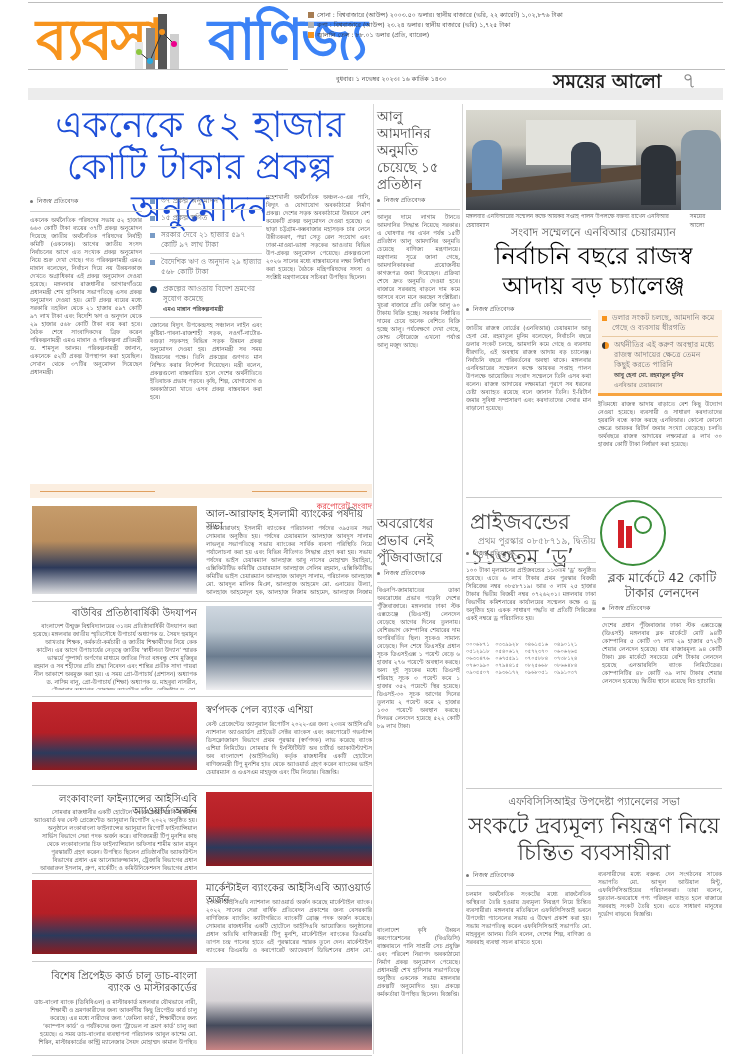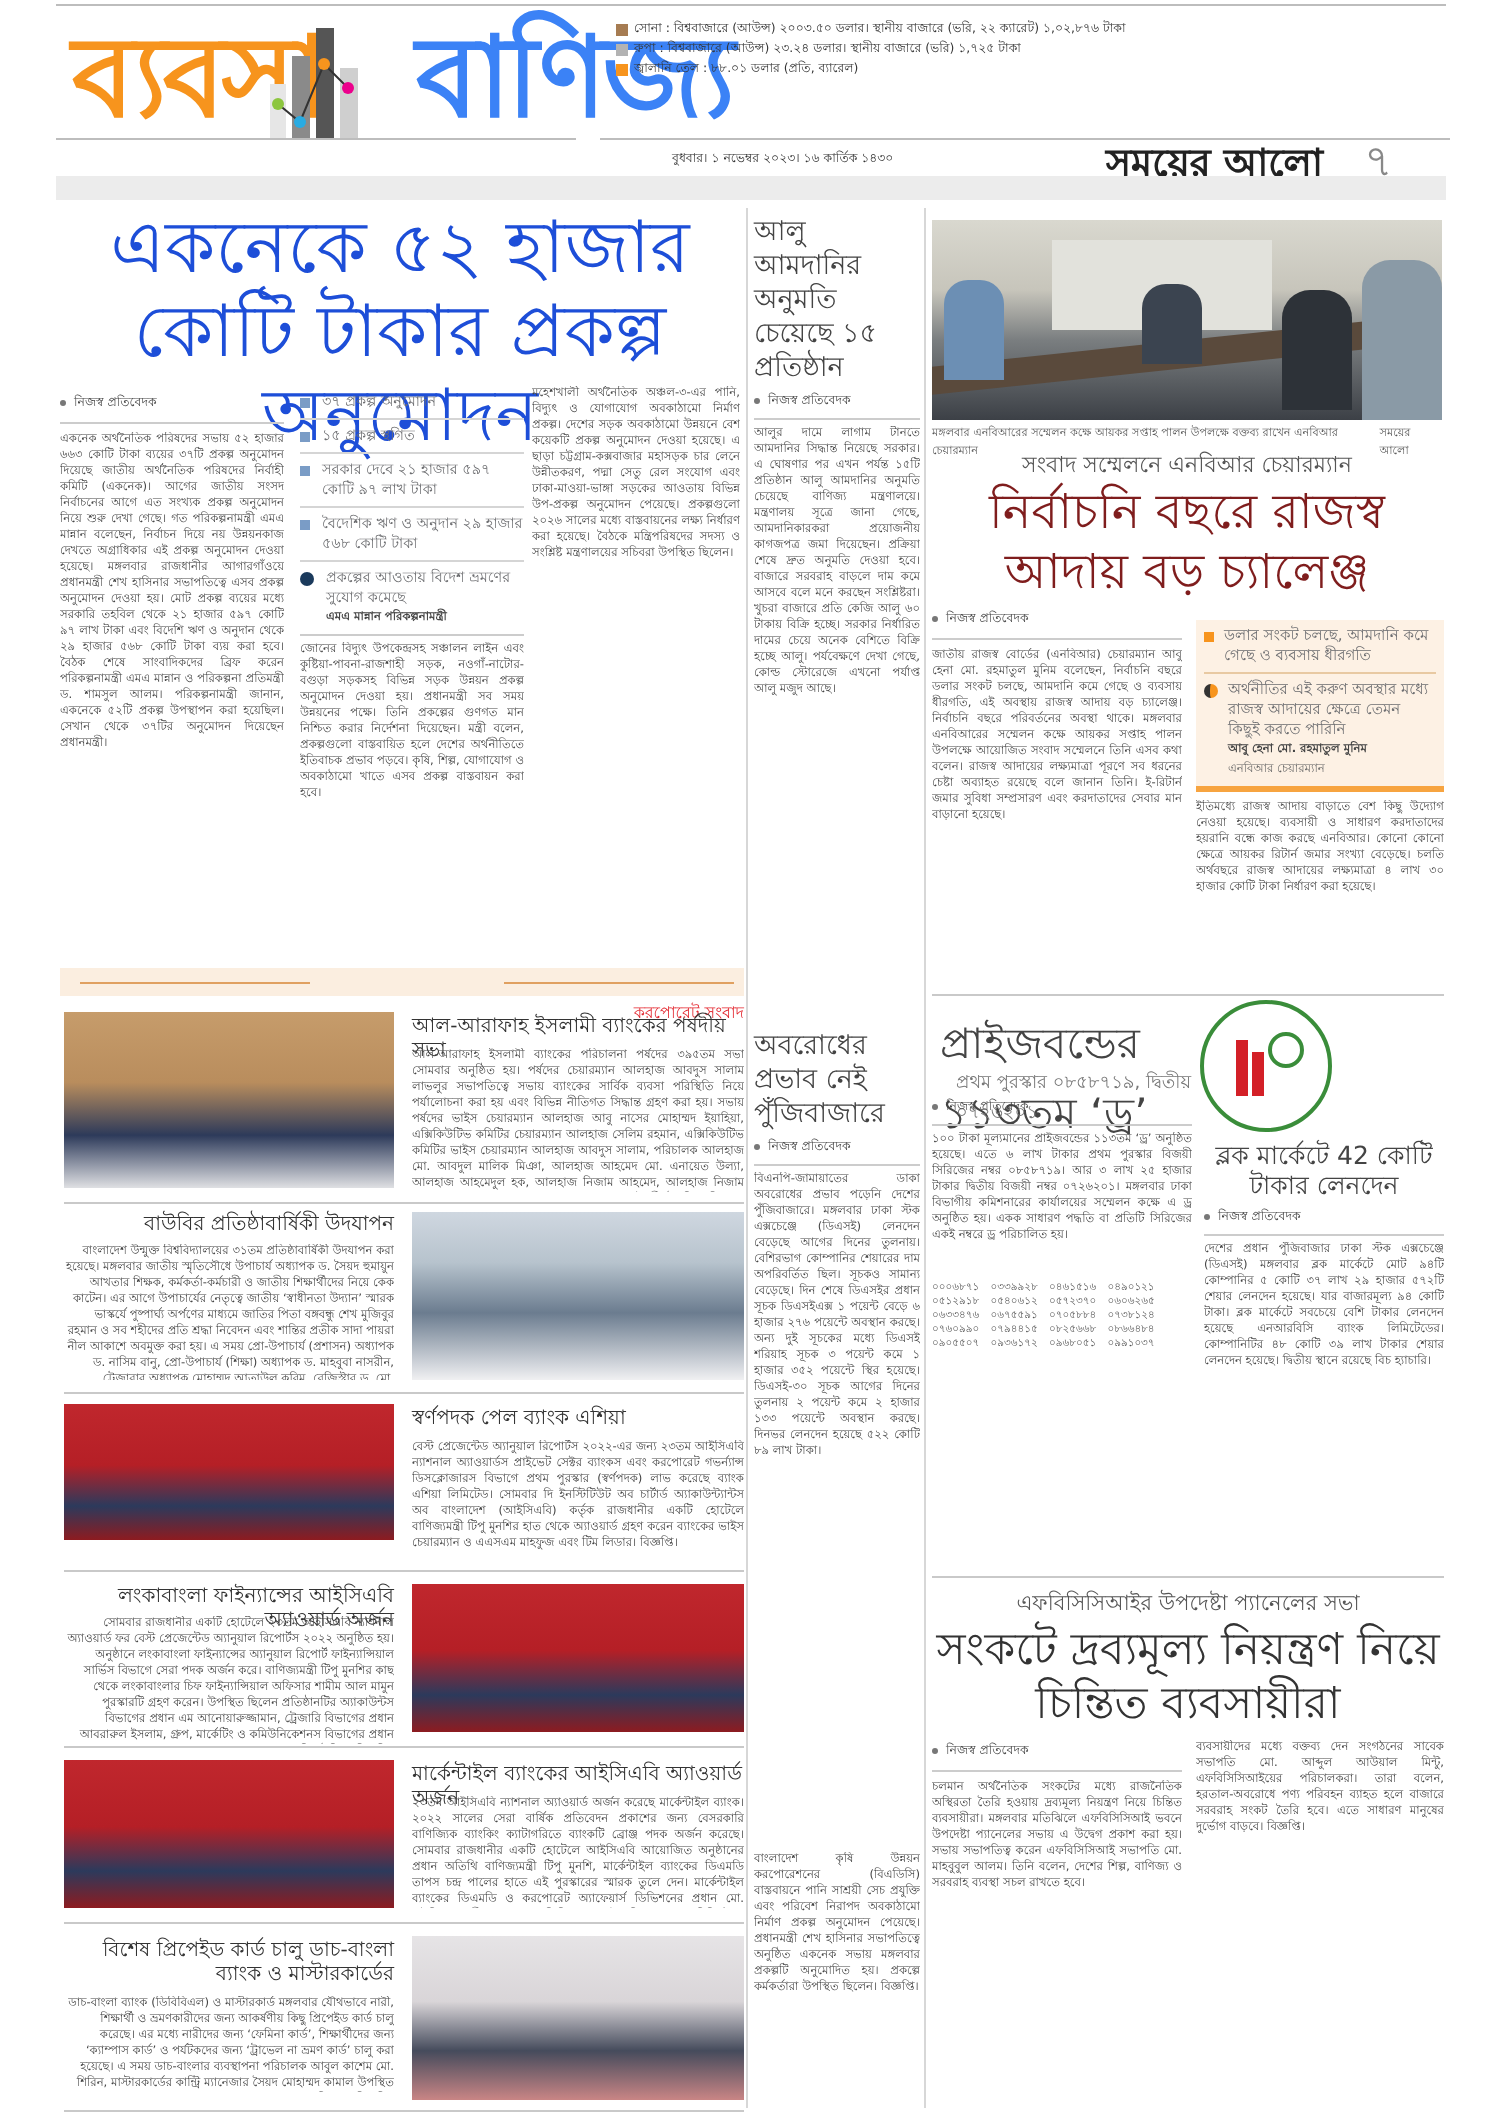--- a/index.html
+++ b/index.html
@@ -45,21 +45,21 @@
 
   .side-story-head { font-size: 13.5px; line-height: 17px; color: #444; }
 
   
   .photo { position: absolute; overflow: hidden; }
   .photo-nbr { left: 466px; top: 110px; width: 255px; height: 100px;
     background: linear-gradient(180deg,#d9d8cf 0%,#c7c5bb 35%,#7a7e80 60%,#3c4046 100%); }
   .caption { font-size: 5.6px; color: #555; }
 
   .kicker { font-size: 11px; color: #555; text-align: center; }
-  .nbr-head { font-size: 24px; line-height: 30px; color: #7f1d1d; text-align: center; }
+  .nbr-head { font-size: 24px; line-height: 30px; color: #000000; text-align: center; }
 
   .orange-box { background: #fdf1e4; border-bottom: 3px solid #f7a440; }
   .ob-item { display: flex; gap: 5px; font-size: 7.5px; line-height: 10px; color: #6d6e71; padding: 3px 4px; }
   .ob-bullet { width: 5px; height: 5px; background: #f7941d; margin-top: 3px; flex: none; }
 
   
   .corp-band { left: 30px; top: 484px; width: 342px; height: 14px; background: #fbeee0; }
   .corp-title { left: 0; width: 100%; top: 16px; text-align: right; font-size: 8px; color: #e3262e; }
   .corp-line { position: absolute; top: 7px; height: 1px; background: #e0a060; }
 

